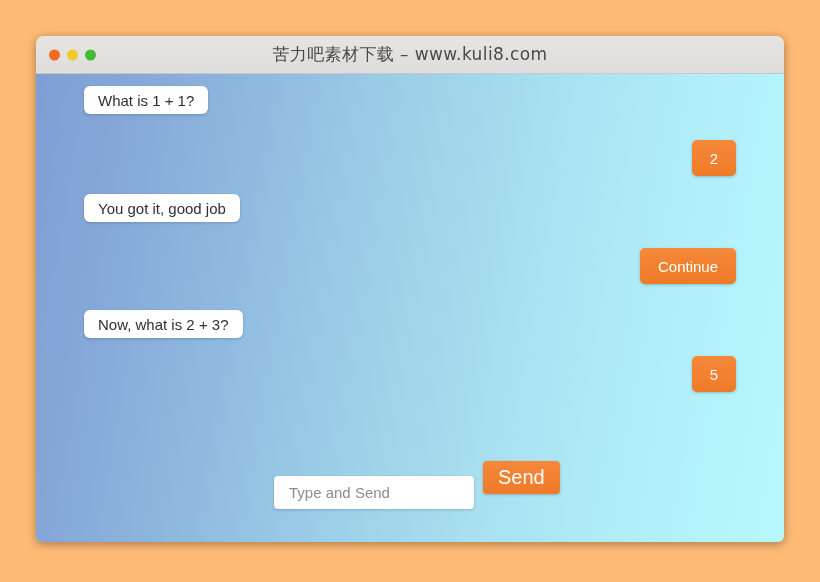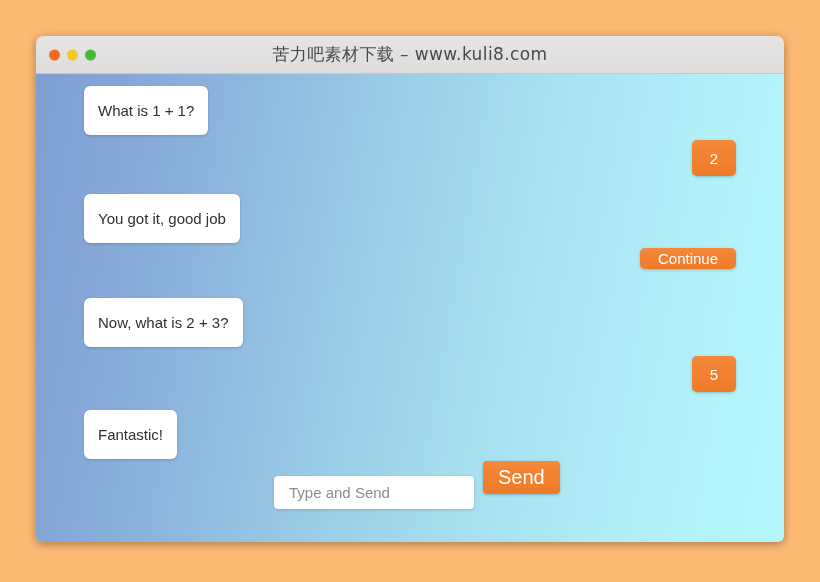--- a/index.html
+++ b/index.html
@@ -81,45 +81,45 @@
     position:absolute;
     background:#ffffff;
     border-radius:6px;
     box-shadow:0 1px 3px rgba(0,0,0,.18);
     font-size:15px;
     color:#2f3033;
     display:flex;
     align-items:center;
     white-space:nowrap;
   }
-  .bubble.left  { left:48px;  padding:0 14px; height:49px; }
+  .bubble.left  { left:48px;  padding:0 14px; height:28px; }
 
   .bubble.b1 { top:12px; }
   .bubble.b2 { top:120px; }
-  .bubble.b3 { top:224px; }
+  .bubble.b3 { top:236px; }
   .bubble.b4 { top:336px; }
 
   
   .action-btn {
     position:absolute;
     background:linear-gradient(#f5883a, #ee7a27);
     color:#ffffff;
     border:none;
     border-radius:5px;
     font-size:15px;
     font-family:"Liberation Sans", sans-serif;
     box-shadow:0 1px 3px rgba(0,0,0,.22);
     display:flex;
     align-items:center;
     justify-content:center;
     cursor:pointer;
     white-space:nowrap;
   }
   .action-btn.small   { right:48px; width:44px; height:36px; }
-  .action-btn.wide    { right:48px; padding:0 18px; height:21px; }
+  .action-btn.wide    { right:48px; padding:0 18px; height:36px; }
 
   .action-btn.a1 { top:66px; }
   .action-btn.a2 { top:174px; }
   .action-btn.a3 { top:282px; }
 
   
   .composer {
     position:absolute;
     left:238px;
     bottom:33px;
@@ -175,21 +175,20 @@
     </div>
 
     <div class="chat-body">
 
       <div class="bubble left b1">What is 1 + 1?</div>
 
       <div class="bubble left b2">You got it, good job</div>
 
       <div class="bubble left b3">Now, what is 2 + 3?</div>
 
-      <div class="bubble left b4">Fantastic!</div>
 
       <button class="action-btn small a1">2</button>
 
       <button class="action-btn wide a2">Continue</button>
 
       <button class="action-btn small a3">5</button>
 
       <div class="composer">
         <input class="composer-input" type="text" placeholder="Type and Send" style="">
         <button class="send-btn">Send</button>

